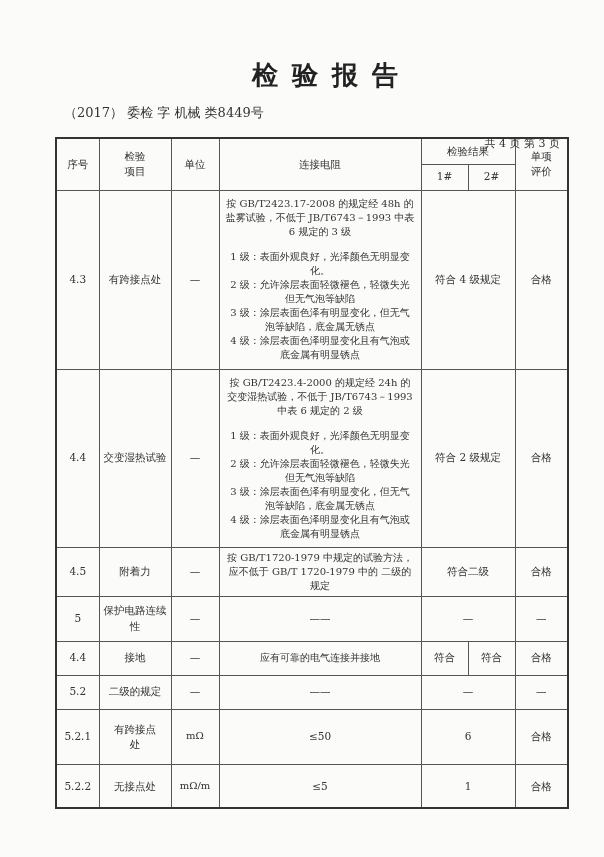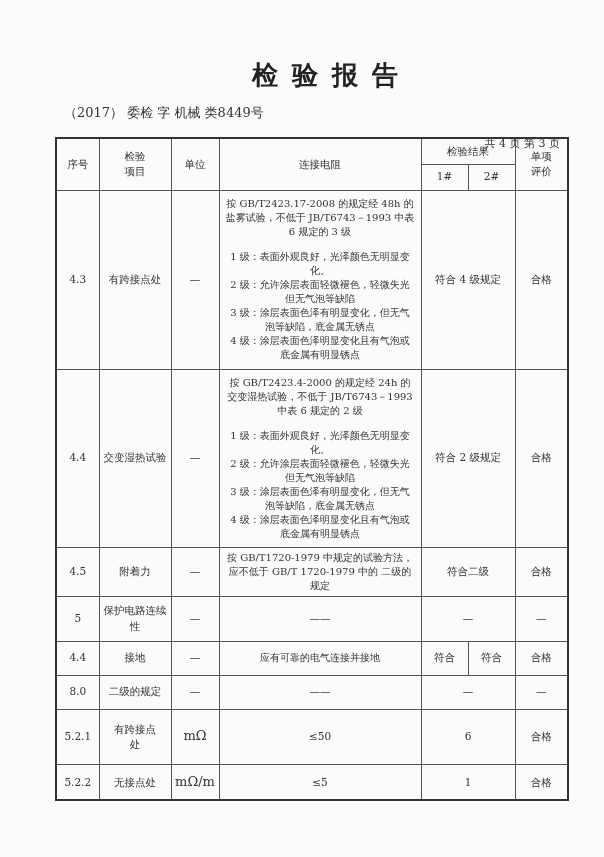--- a/index.html
+++ b/index.html
@@ -124,41 +124,41 @@
     <td>4.4</td>
     <td>接地</td>
     <td>—</td>
     <td class="req" style="padding:0 6px !important">应有可靠的电气连接并接地</td>
     <td>符合</td>
     <td>符合</td>
     <td>合格</td>
   </tr>
 
   <tr style="height:34px">
-    <td>8.0</td>
+    <td>5.2</td>
     <td>二级的规定</td>
     <td>—</td>
     <td>——</td>
     <td colspan="2">—</td>
     <td>—</td>
   </tr>
 
   <tr style="height:35px">
     <td>5.2.1</td>
     <td style="padding:12px 14px">有跨接点处</td>
-    <td style="font-size:13px">mΩ</td>
+    <td style="font-size:10px">mΩ</td>
     <td>≤50</td>
     <td colspan="2">6</td>
     <td>合格</td>
   </tr>
 
-  <tr style="height:36px">
+  <tr style="height:44px">
     <td>5.2.2</td>
     <td>无接点处</td>
-    <td style="font-size:13px">mΩ/m</td>
+    <td style="font-size:10px">mΩ/m</td>
     <td>≤5</td>
     <td colspan="2">1</td>
     <td>合格</td>
   </tr>
 </tbody>
   </table>
 
 <div class="stamp"></div>
 
 </body></html>

